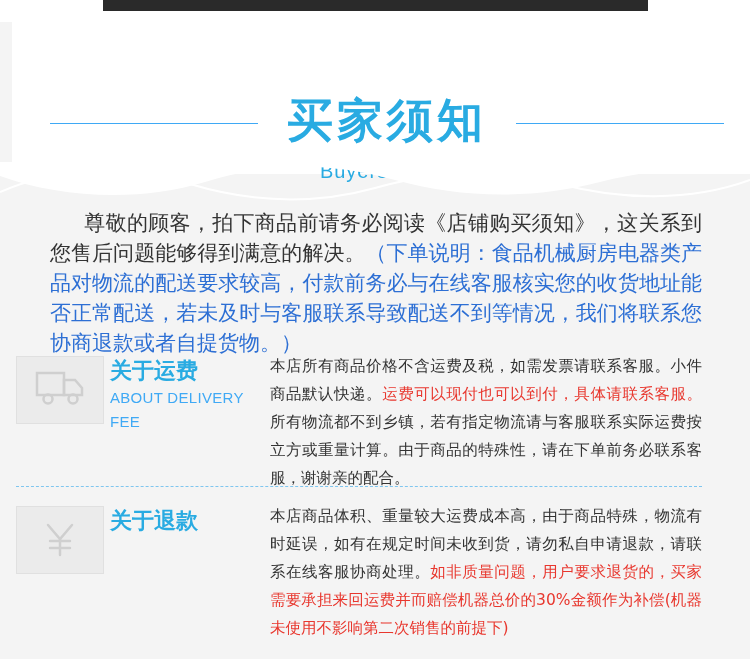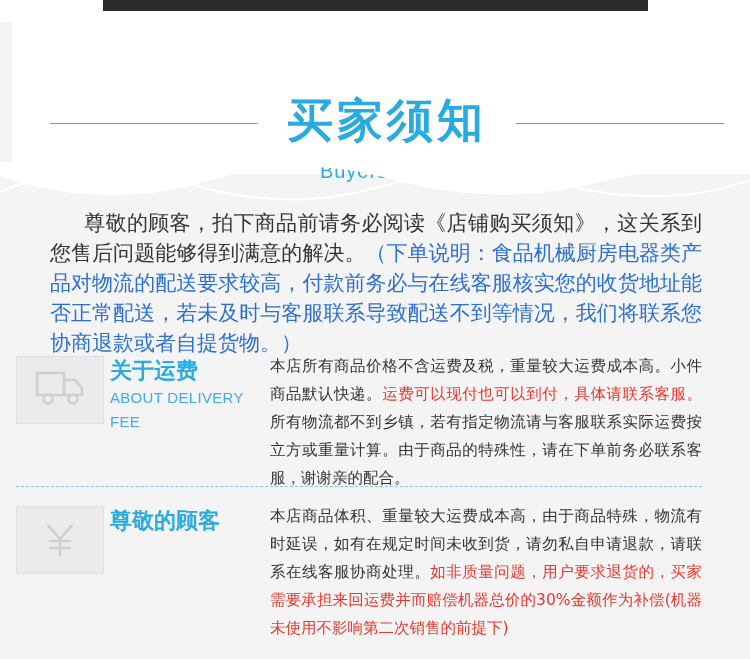--- a/index.html
+++ b/index.html
@@ -194,39 +194,39 @@
             <circle cx="14" cy="32" r="4.5"></circle>
             <circle cx="39" cy="32" r="4.5"></circle>
           </g>
         </svg>
       </div>
       <div class="row-title">
         <div class="cn">关于运费</div>
         <div class="en">ABOUT DELIVERY FEE</div>
       </div>
       <div class="row-text">
-        <span>本店所有商品价格不含运费及税，重量较大运费成本高。小件商品默认快递。</span><span class="red">运费可以现付也可以到付，具体请联系客服。</span><span>所有物流都不到乡镇，若有指定物流请与客服联系实际运费按立方或重量计算。由于商品的特殊性，请在下单前务必联系客服，谢谢亲的配合。</span>
+        <span>本店所有商品价格不含运费及税，如需发票请联系客服。小件商品默认快递。</span><span class="red">运费可以现付也可以到付，具体请联系客服。</span><span>所有物流都不到乡镇，若有指定物流请与客服联系实际运费按立方或重量计算。由于商品的特殊性，请在下单前务必联系客服，谢谢亲的配合。</span>
       </div>
     </div>
 
     <div class="dashed-sep"></div>
 
     <div class="row refund">
       <div class="icon-box">
         <svg width="44" height="44" viewBox="0 0 44 44" aria-hidden="true">
           <g fill="none" stroke="#cfcfcf" stroke-width="2.5" stroke-linecap="round">
             <path d="M10,8 L22,22 L34,8"></path>
             <path d="M22,22 L22,38"></path>
             <path d="M12,24 L32,24"></path>
             <path d="M12,31 L32,31"></path>
           </g>
         </svg>
       </div>
       <div class="row-title">
-        <div class="cn">尊敬的顾客</div>
+        <div class="cn">关于退款</div>
       </div>
       <div class="row-text">
         <span>本店商品体积、重量较大运费成本高，由于商品特殊，物流有时延误，如有在规定时间未收到货，请勿私自申请退款，请联系在线客服协商处理。</span><span class="red">如非质量问题，用户要求退货的，买家需要承担来回运费并而赔偿机器总价的30%金额作为补偿(机器未使用不影响第二次销售的前提下)</span><span></span>
       </div>
     </div>
 
   </div>
 </div>
 
 </body></html>

